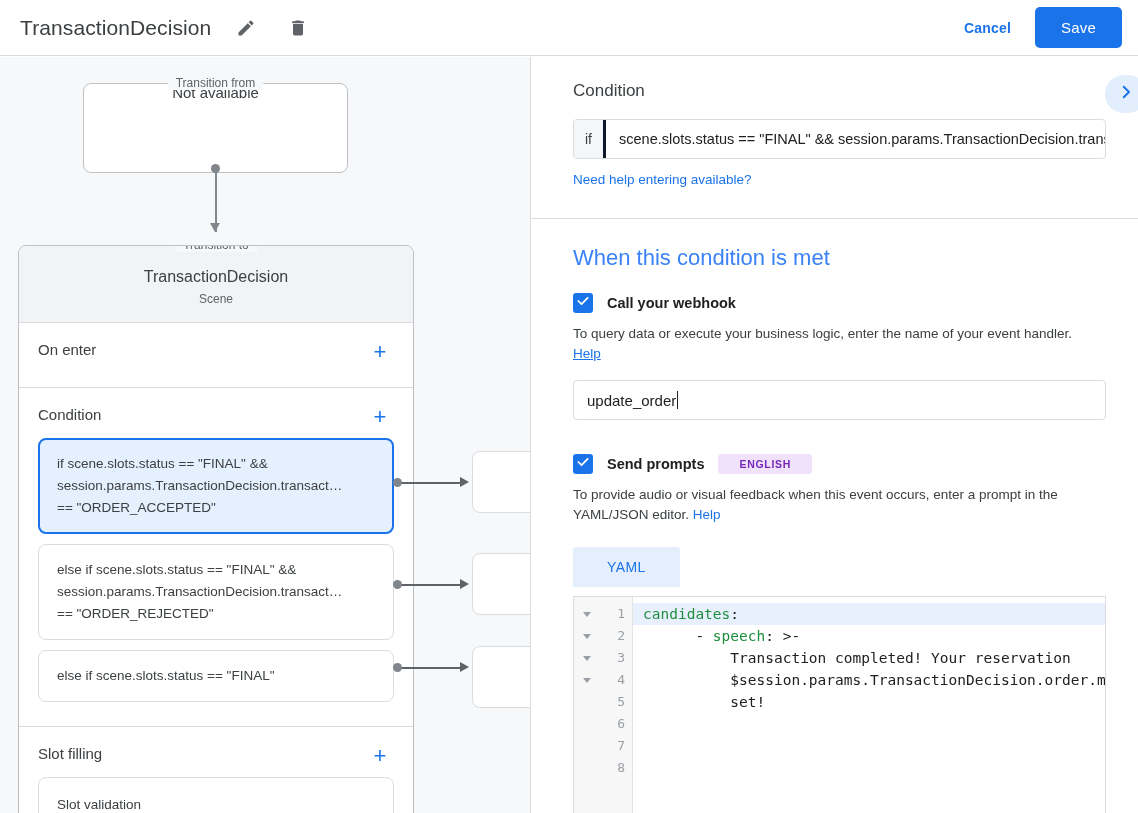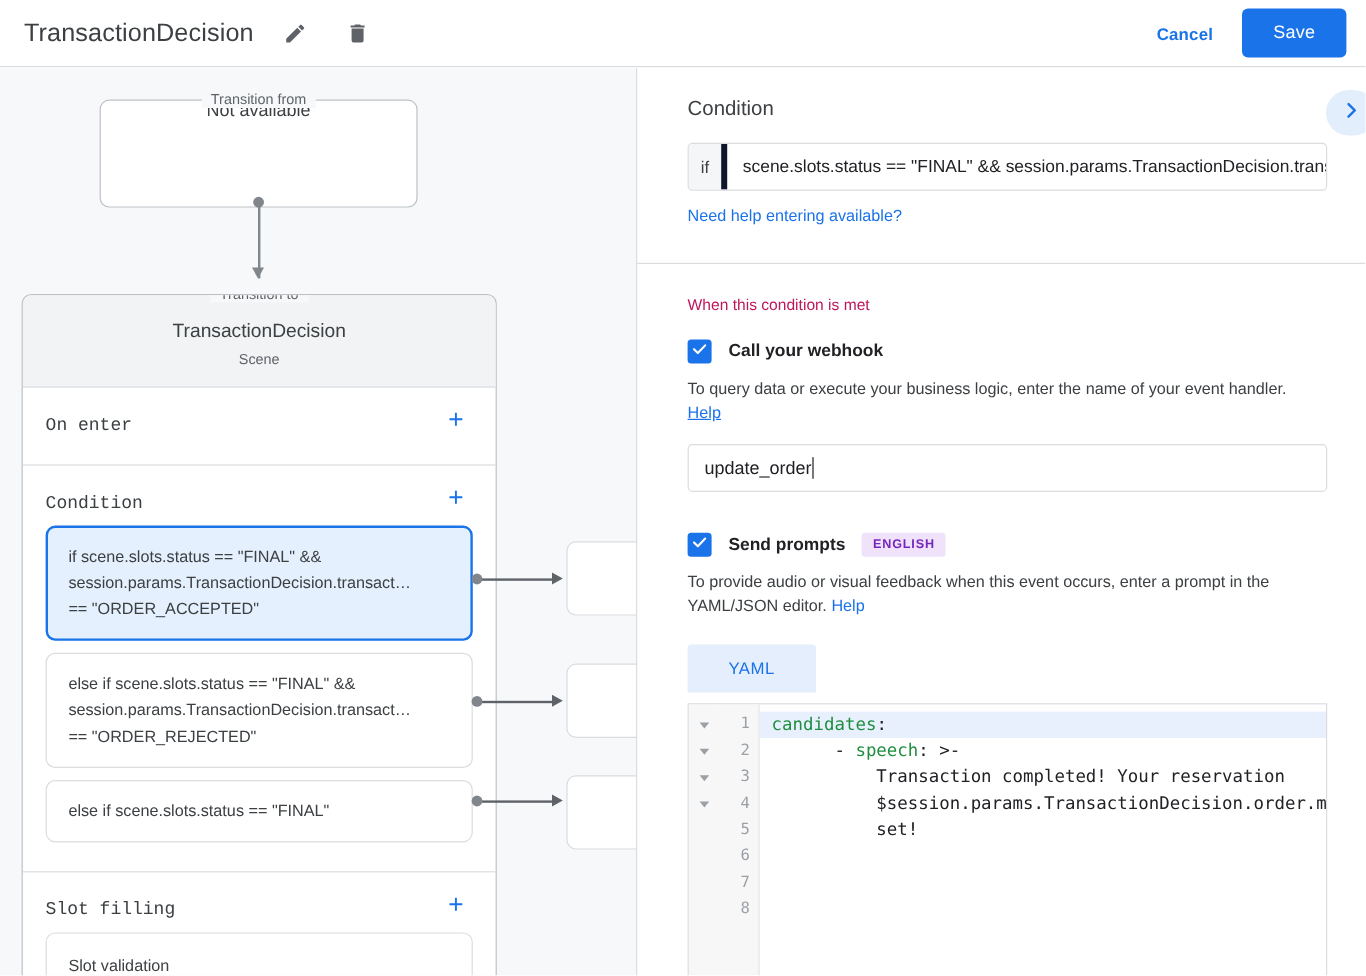--- a/index.html
+++ b/index.html
@@ -91,23 +91,22 @@
   .scene-head {
     background: #f1f3f4; padding: 22px 0 16px; text-align: center;
     border-bottom: 1px solid #dadce0;
   }
   .scene-name { font-size: 16px; color: #3c4043; }
   .scene-sub { font-size: 12px; color: #5f6368; margin-top: 6px; }
 
   .section { border-bottom: 1px solid #dadce0; padding: 0 0 14px 0; }
   .section:last-child { border-bottom: none; }
   .section-head {
-    display: flex; align-items: flex-end; justify-content: space-between;
+    display: flex; align-items: flex-start; justify-content: space-between;
     padding: 18px 22px 10px 19px;
-    font-family: Liberation Mono, monospace;
   }
   .section-title { font-size: 15px; color: #3c4043; }
   .plus-btn {
     color: #1a73e8; font-size: 22px; line-height: 1; cursor: pointer;
     width: 22px; text-align: center; font-weight: 400;
   }
   .chip {
     margin: 0 19px 10px 19px;
     border: 1px solid #dadce0; border-radius: 8px; background: #ffffff;
     padding: 14px 18px;
@@ -155,49 +154,49 @@
     width: 42px; height: 38px; border-radius: 20px;
     background: #e2eefc; display: flex; align-items: center;
     justify-content: center; cursor: pointer;
   }
   .cond-input-row {
     display: flex; margin: 0 16px 0 26px;
     border: 1px solid #dadce0; border-radius: 4px; overflow: hidden;
     height: 40px; background: #ffffff;
   }
   .cond-prefix {
-    width: 32px; background: #f5f6f7; border-right: 5px solid #0f172a;
+    width: 32px; background: #f5f6f7; border-right: 3px solid #0f172a;
     display: flex; align-items: center; justify-content: center;
     font-size: 14px; color: #3c4043;
   }
   .cond-value {
     flex: 1; display: flex; align-items: center;
     padding-left: 13px; font-size: 14.5px; color: #202124;
     white-space: nowrap; overflow: hidden;
   }
   .help-link {
     display: inline-block; margin: 13px 0 0 26px;
     color: #1a73e8; font-size: 13.5px; cursor: pointer;
   }
 
-  .met-title { font-size: 13px; color: #be185d; padding: 26px 0 22px 26px; }
+  .met-title { font-size: 22px; color: #3b82f6; padding: 26px 0 22px 26px; }
 
   .check-row { display: flex; align-items: center; padding-left: 26px; }
   .checkbox {
     width: 20px; height: 20px; border-radius: 3px; background: #1a73e8;
     display: flex; align-items: center; justify-content: center;
     cursor: pointer; flex: none;
   }
   .check-label {
     margin-left: 14px; font-size: 14.5px; font-weight: bold; color: #202124;
   }
   .badge {
     margin-left: 14px; background: #f1e2fb; color: #7627bb;
     font-size: 10.5px; font-weight: bold; letter-spacing: .7px;
-    padding: 4px 9px; border-radius: 3px;
+    padding: 4px 21px; border-radius: 3px;
   }
   .desc {
     font-size: 13.5px; color: #3c4043; line-height: 20px;
     padding: 11px 20px 0 26px;
   }
   .desc .inline-link { color: #1a73e8; text-decoration: underline; cursor: pointer; }
   .desc .inline-link.nounder { text-decoration: none; }
   .text-input {
     margin: 16px 16px 0 26px; height: 40px;
     border: 1px solid #dadce0; border-radius: 4px;

